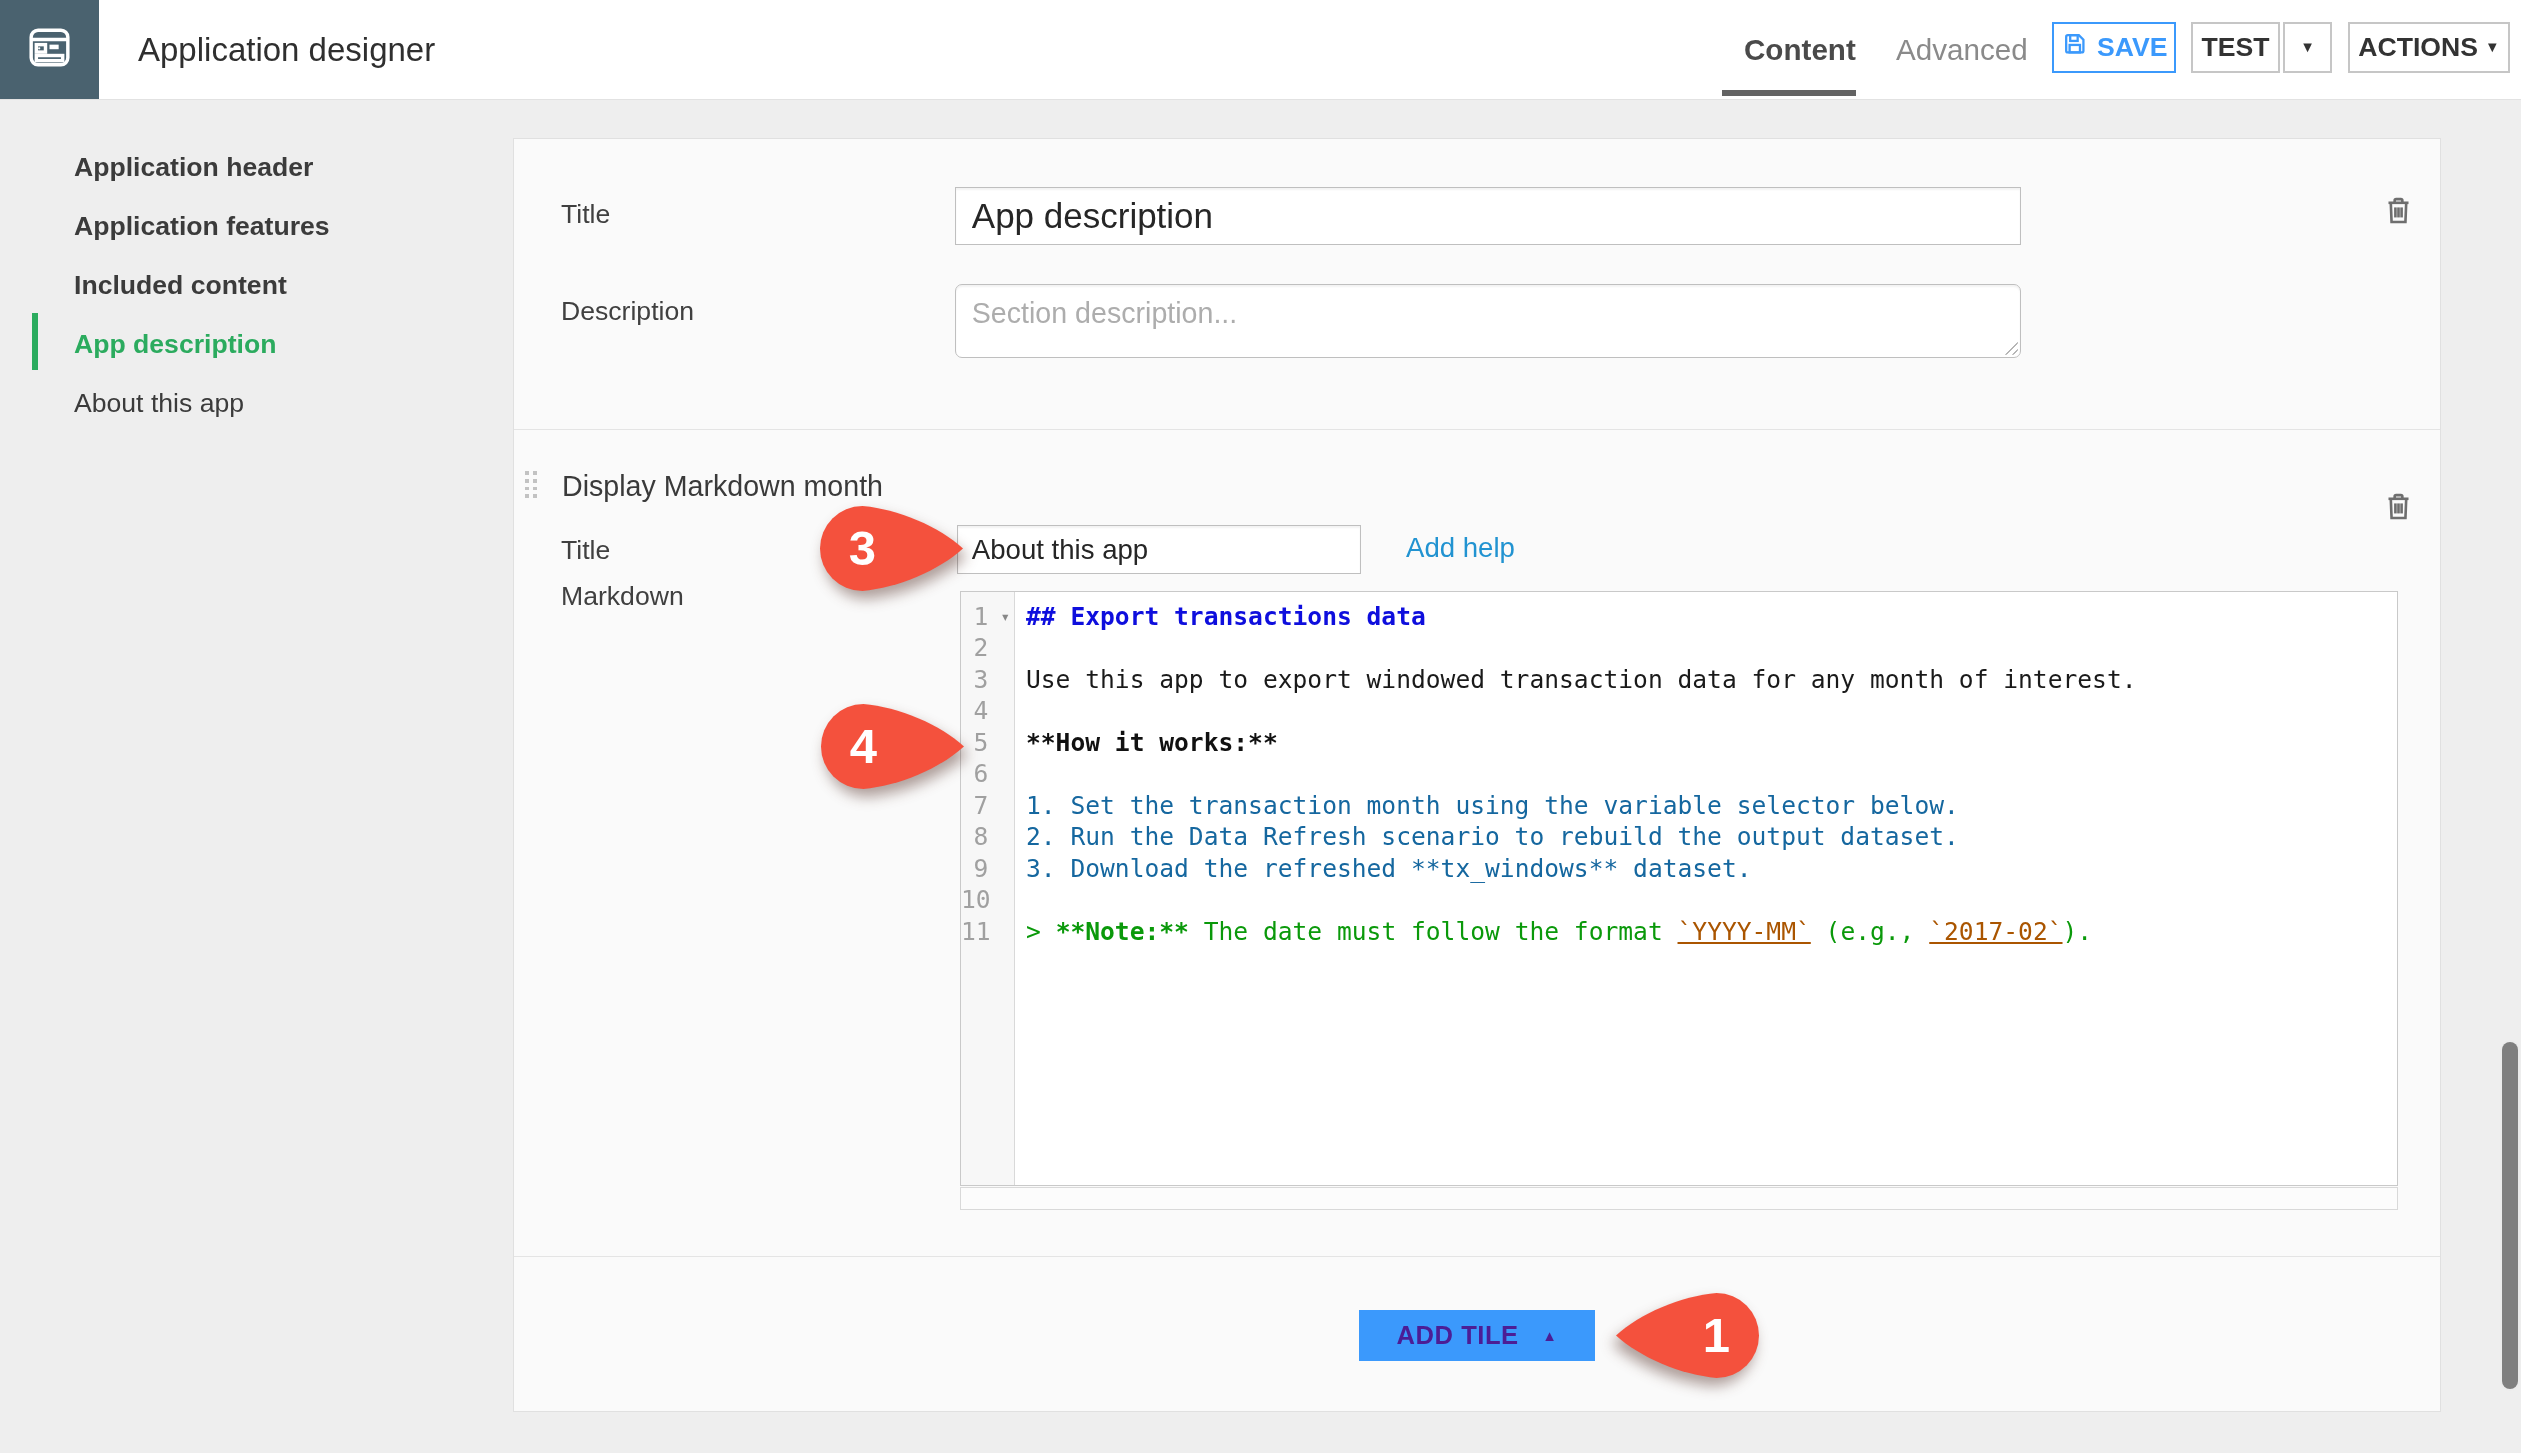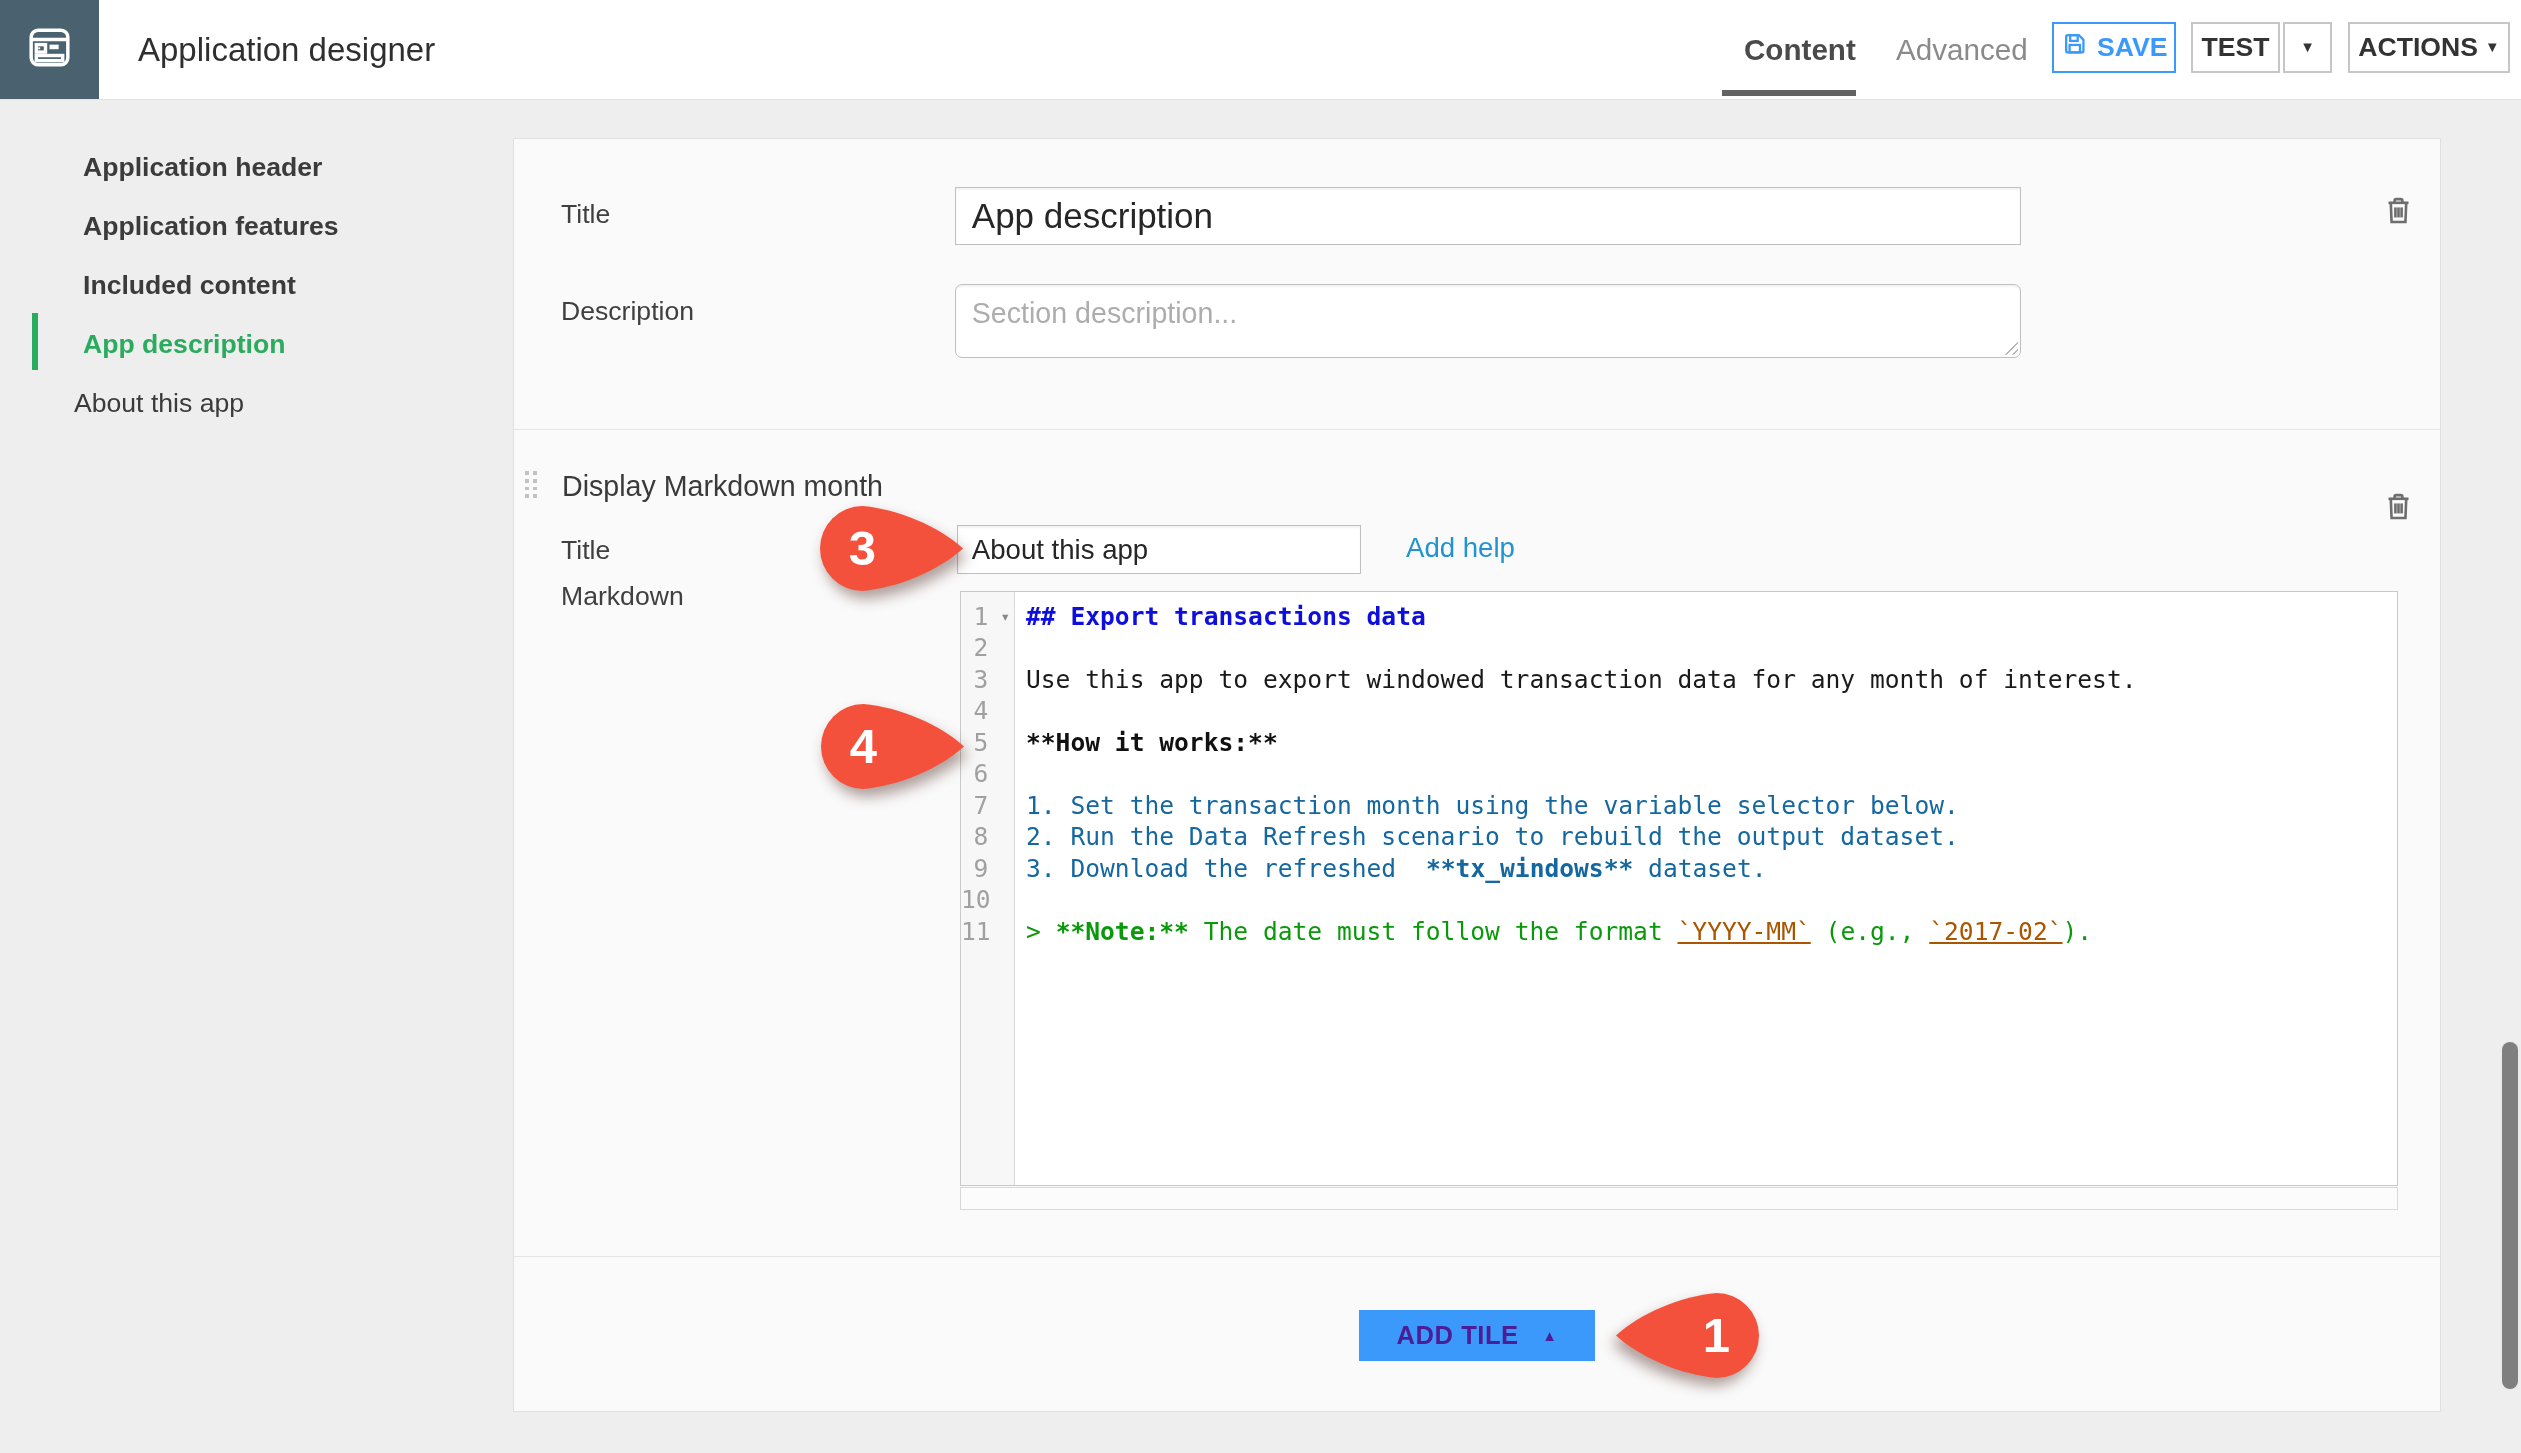--- a/index.html
+++ b/index.html
@@ -24,21 +24,21 @@
   .btn{display:flex;align-items:center;justify-content:center;background:#fff;
        font-size:26.6px;font-weight:bold;cursor:pointer;box-sizing:border-box;top:21.7px;height:51px;}
   .btn-save{left:2052px;width:124px;border:2px solid var(--accent-blue);color:var(--accent-blue);gap:8.9px;}
   .btn-test{left:2191px;width:89px;border:2px solid #c6c6c6;color:#333;}
   .btn-test-caret{left:2283px;width:49px;border:2px solid #c6c6c6;color:#333;}
   .btn-actions{left:2348px;width:162px;border:2px solid #c6c6c6;color:#333;gap:7px;}
   .caret{font-size:14.8px;line-height:1;color:#333;}
 
   
   .side-item{left:74px;height:35px;line-height:35px;font-size:26.6px;color:#3b3b3b;cursor:pointer;white-space:nowrap;}
-  .side-item.bold{font-weight:bold;margin-left:9px;}
+  .side-item.bold{font-weight:bold;}
   .side-item.active{color:var(--active-green);font-weight:bold;}
   .side-active-bar{left:31.5px;top:313px;width:6.9px;height:57px;background:var(--active-green);}
 
   
   .card{left:513px;top:138px;width:1928px;height:1274px;background:#fafafa;border:1px solid #e0e0e0;box-sizing:border-box;}
   .divider{left:514px;width:1926px;height:1px;background:#e4e4e4;}
 
   .field-label{left:561px;font-size:26.6px;color:#404040;}
 
   .text-input{box-sizing:border-box;background:#fff;border:1px solid #bfbfbf;
@@ -68,21 +68,21 @@
   .gutter{position:absolute;left:0;top:0;width:54px;height:100%;background:#f7f7f7;border-right:1px solid #d9d9d9;box-sizing:border-box;padding-top:8.9px;}
   .gut-row{position:relative;height:31.5px;line-height:31.5px;text-align:right;padding-right:25.6px;
       font-family:"DejaVu Sans Mono", monospace;font-size:24.6px;color:#a0a0a0;}
   .gut-row .fold{position:absolute;right:3.9px;top:0;font-size:15.8px;color:#888;cursor:pointer;}
   .code{position:absolute;left:65px;top:0;right:0;height:100%;padding-top:8.9px;cursor:text;}
   .cm-line{height:31.5px;line-height:31.5px;font-family:"DejaVu Sans Mono", monospace;font-size:24.6px;white-space:pre;}
   .md-header{color:var(--md-header-blue);font-weight:bold;}
   .md-plain{color:#1a1a1a;}
   .md-strong{color:#111;font-weight:bold;}
   .md-list{color:var(--md-list-blue);}
-  .md-list-strong{color:var(--md-list-blue);font-weight:bold;margin-left:15px;}
+  .md-list-strong{color:var(--md-list-blue);font-weight:normal;}
   .md-quote{color:var(--md-quote-green);}
   .md-quote-strong{color:var(--md-quote-green);font-weight:bold;}
   .md-code{color:var(--md-code-orange);text-decoration:underline;}
   .hscroll{left:960px;top:1187px;width:1438px;height:22.7px;background:#fcfcfc;border:1px solid #d9d9d9;box-sizing:border-box;}
 
   
   .add-tile{left:1359px;top:1310px;width:236px;height:51px;background:var(--accent-blue);
       border:none;color:#4c1d95;font-size:25.6px;font-weight:bold;letter-spacing:0.5px;cursor:pointer;
       display:flex;align-items:center;justify-content:center;gap:23.6px;font-family:"Liberation Sans", sans-serif;}
   .add-tile .tri{font-size:14.8px;}

